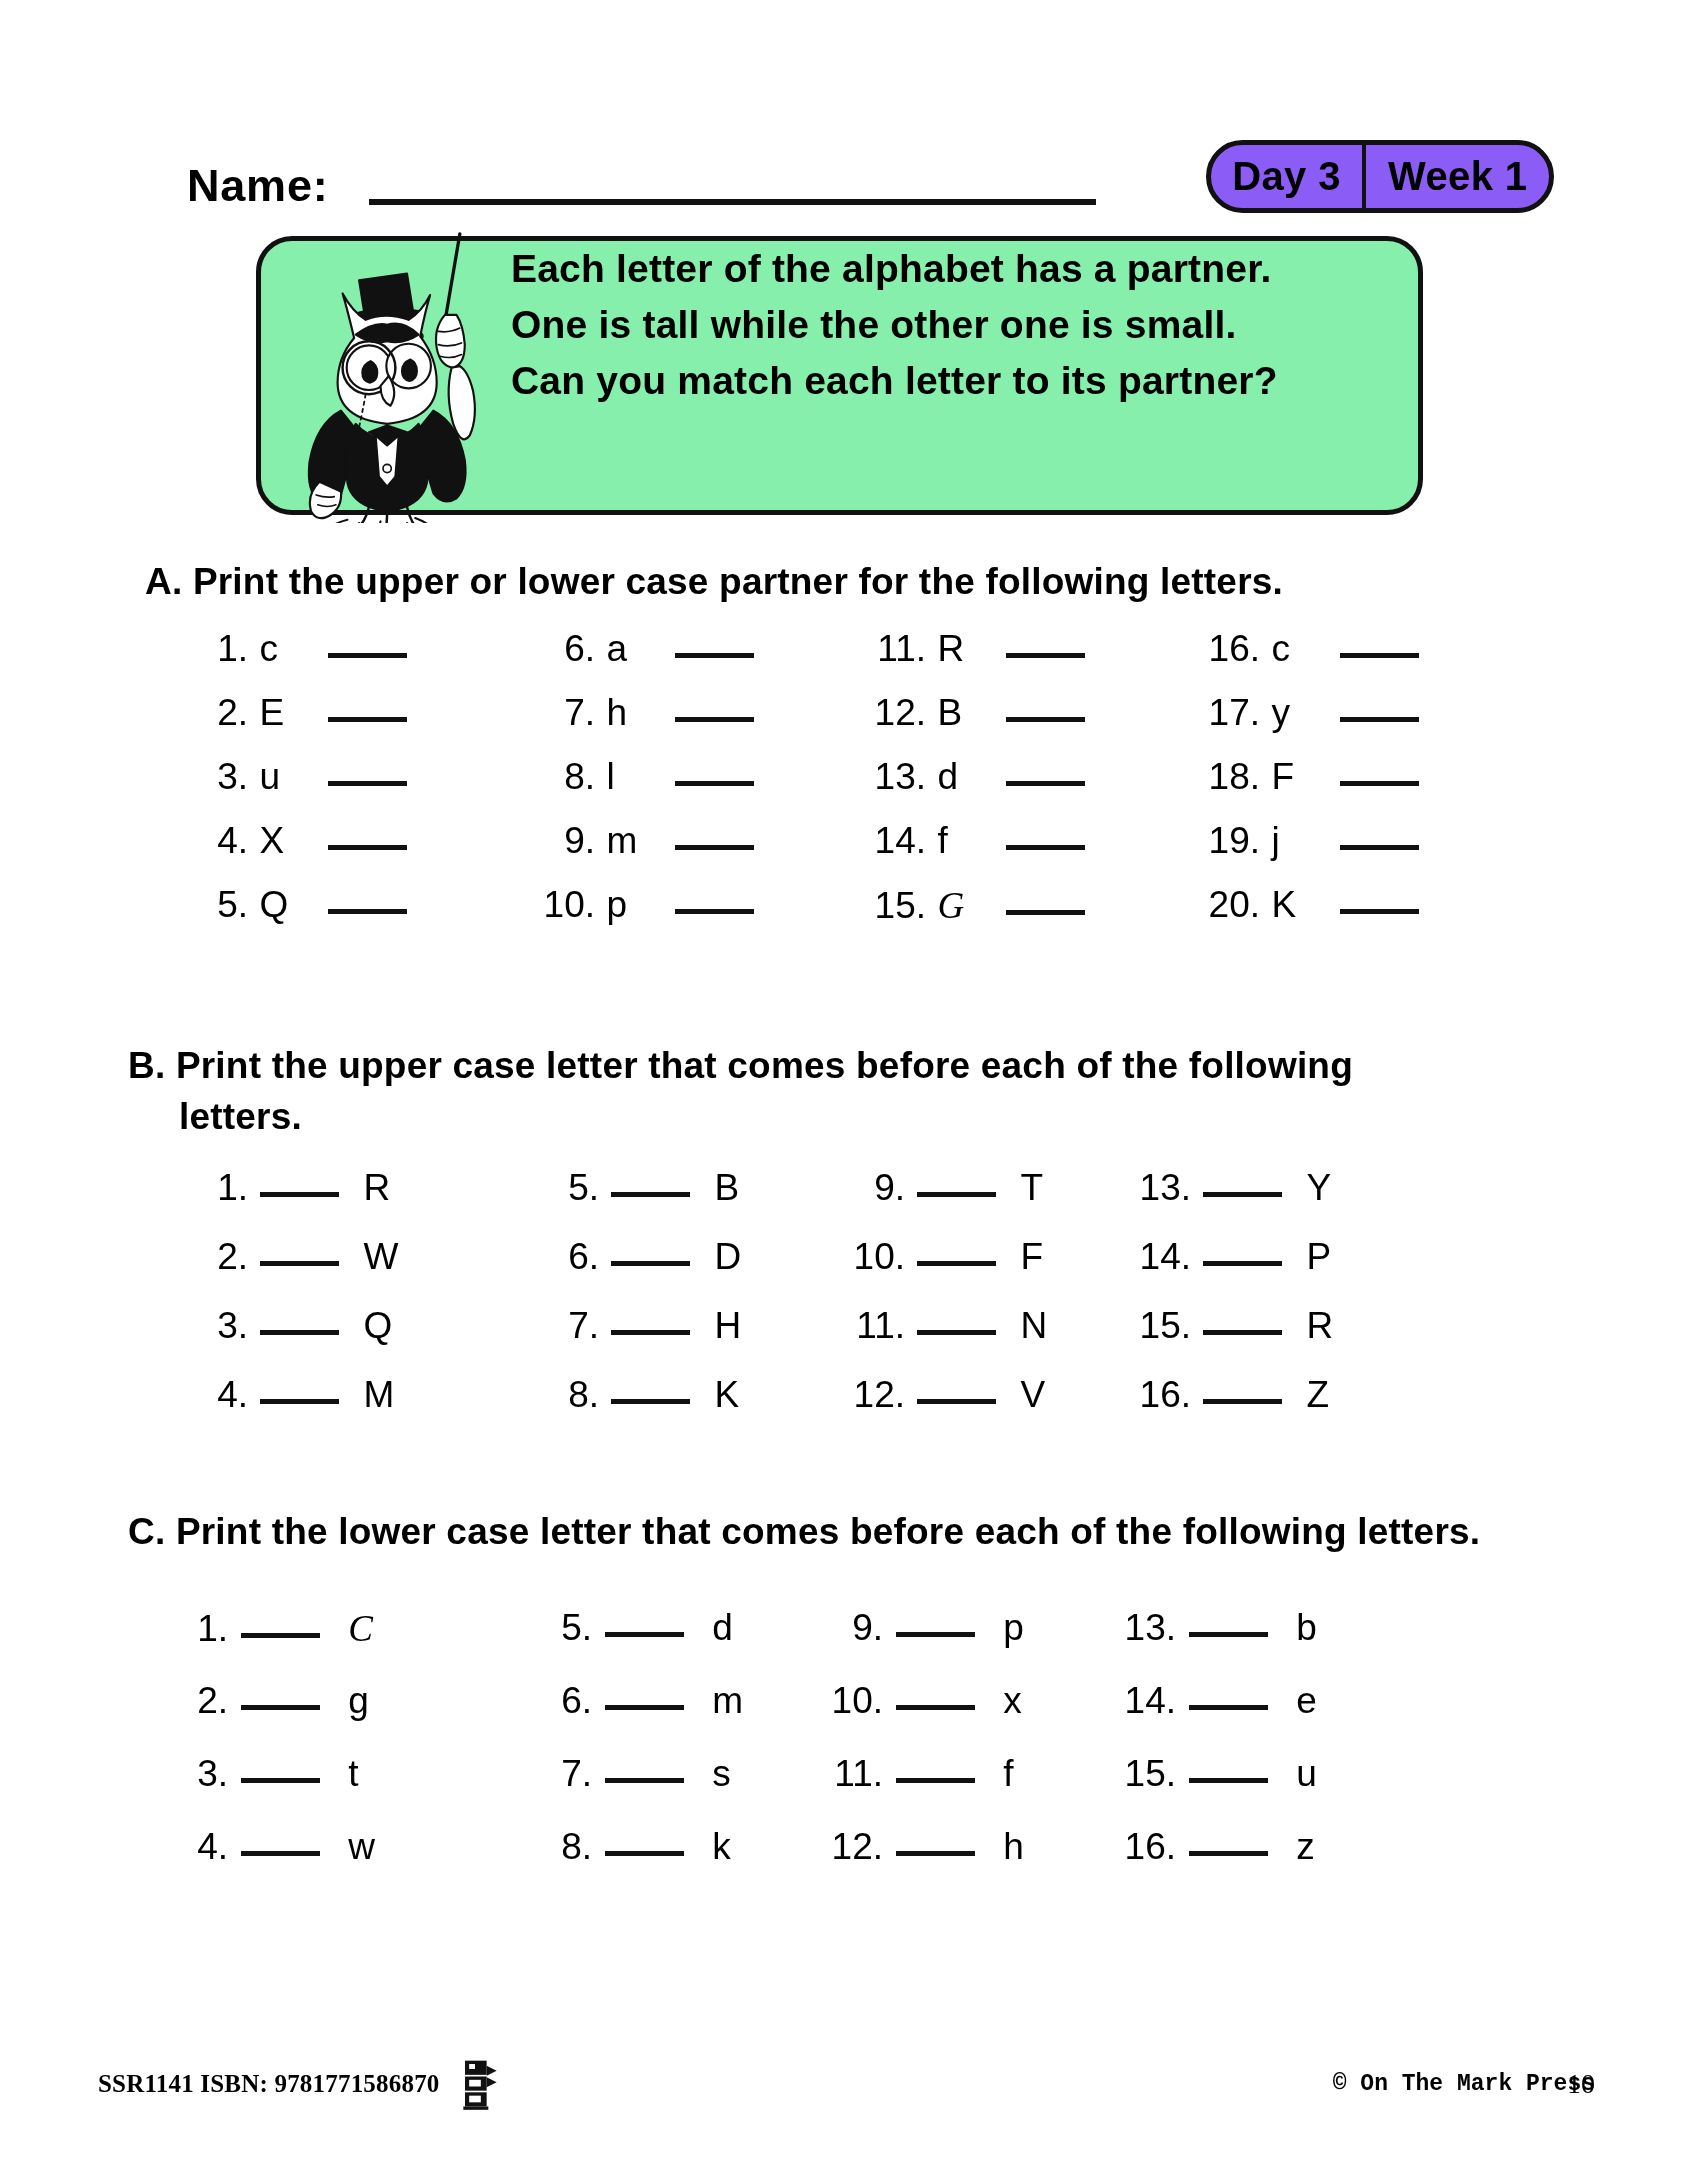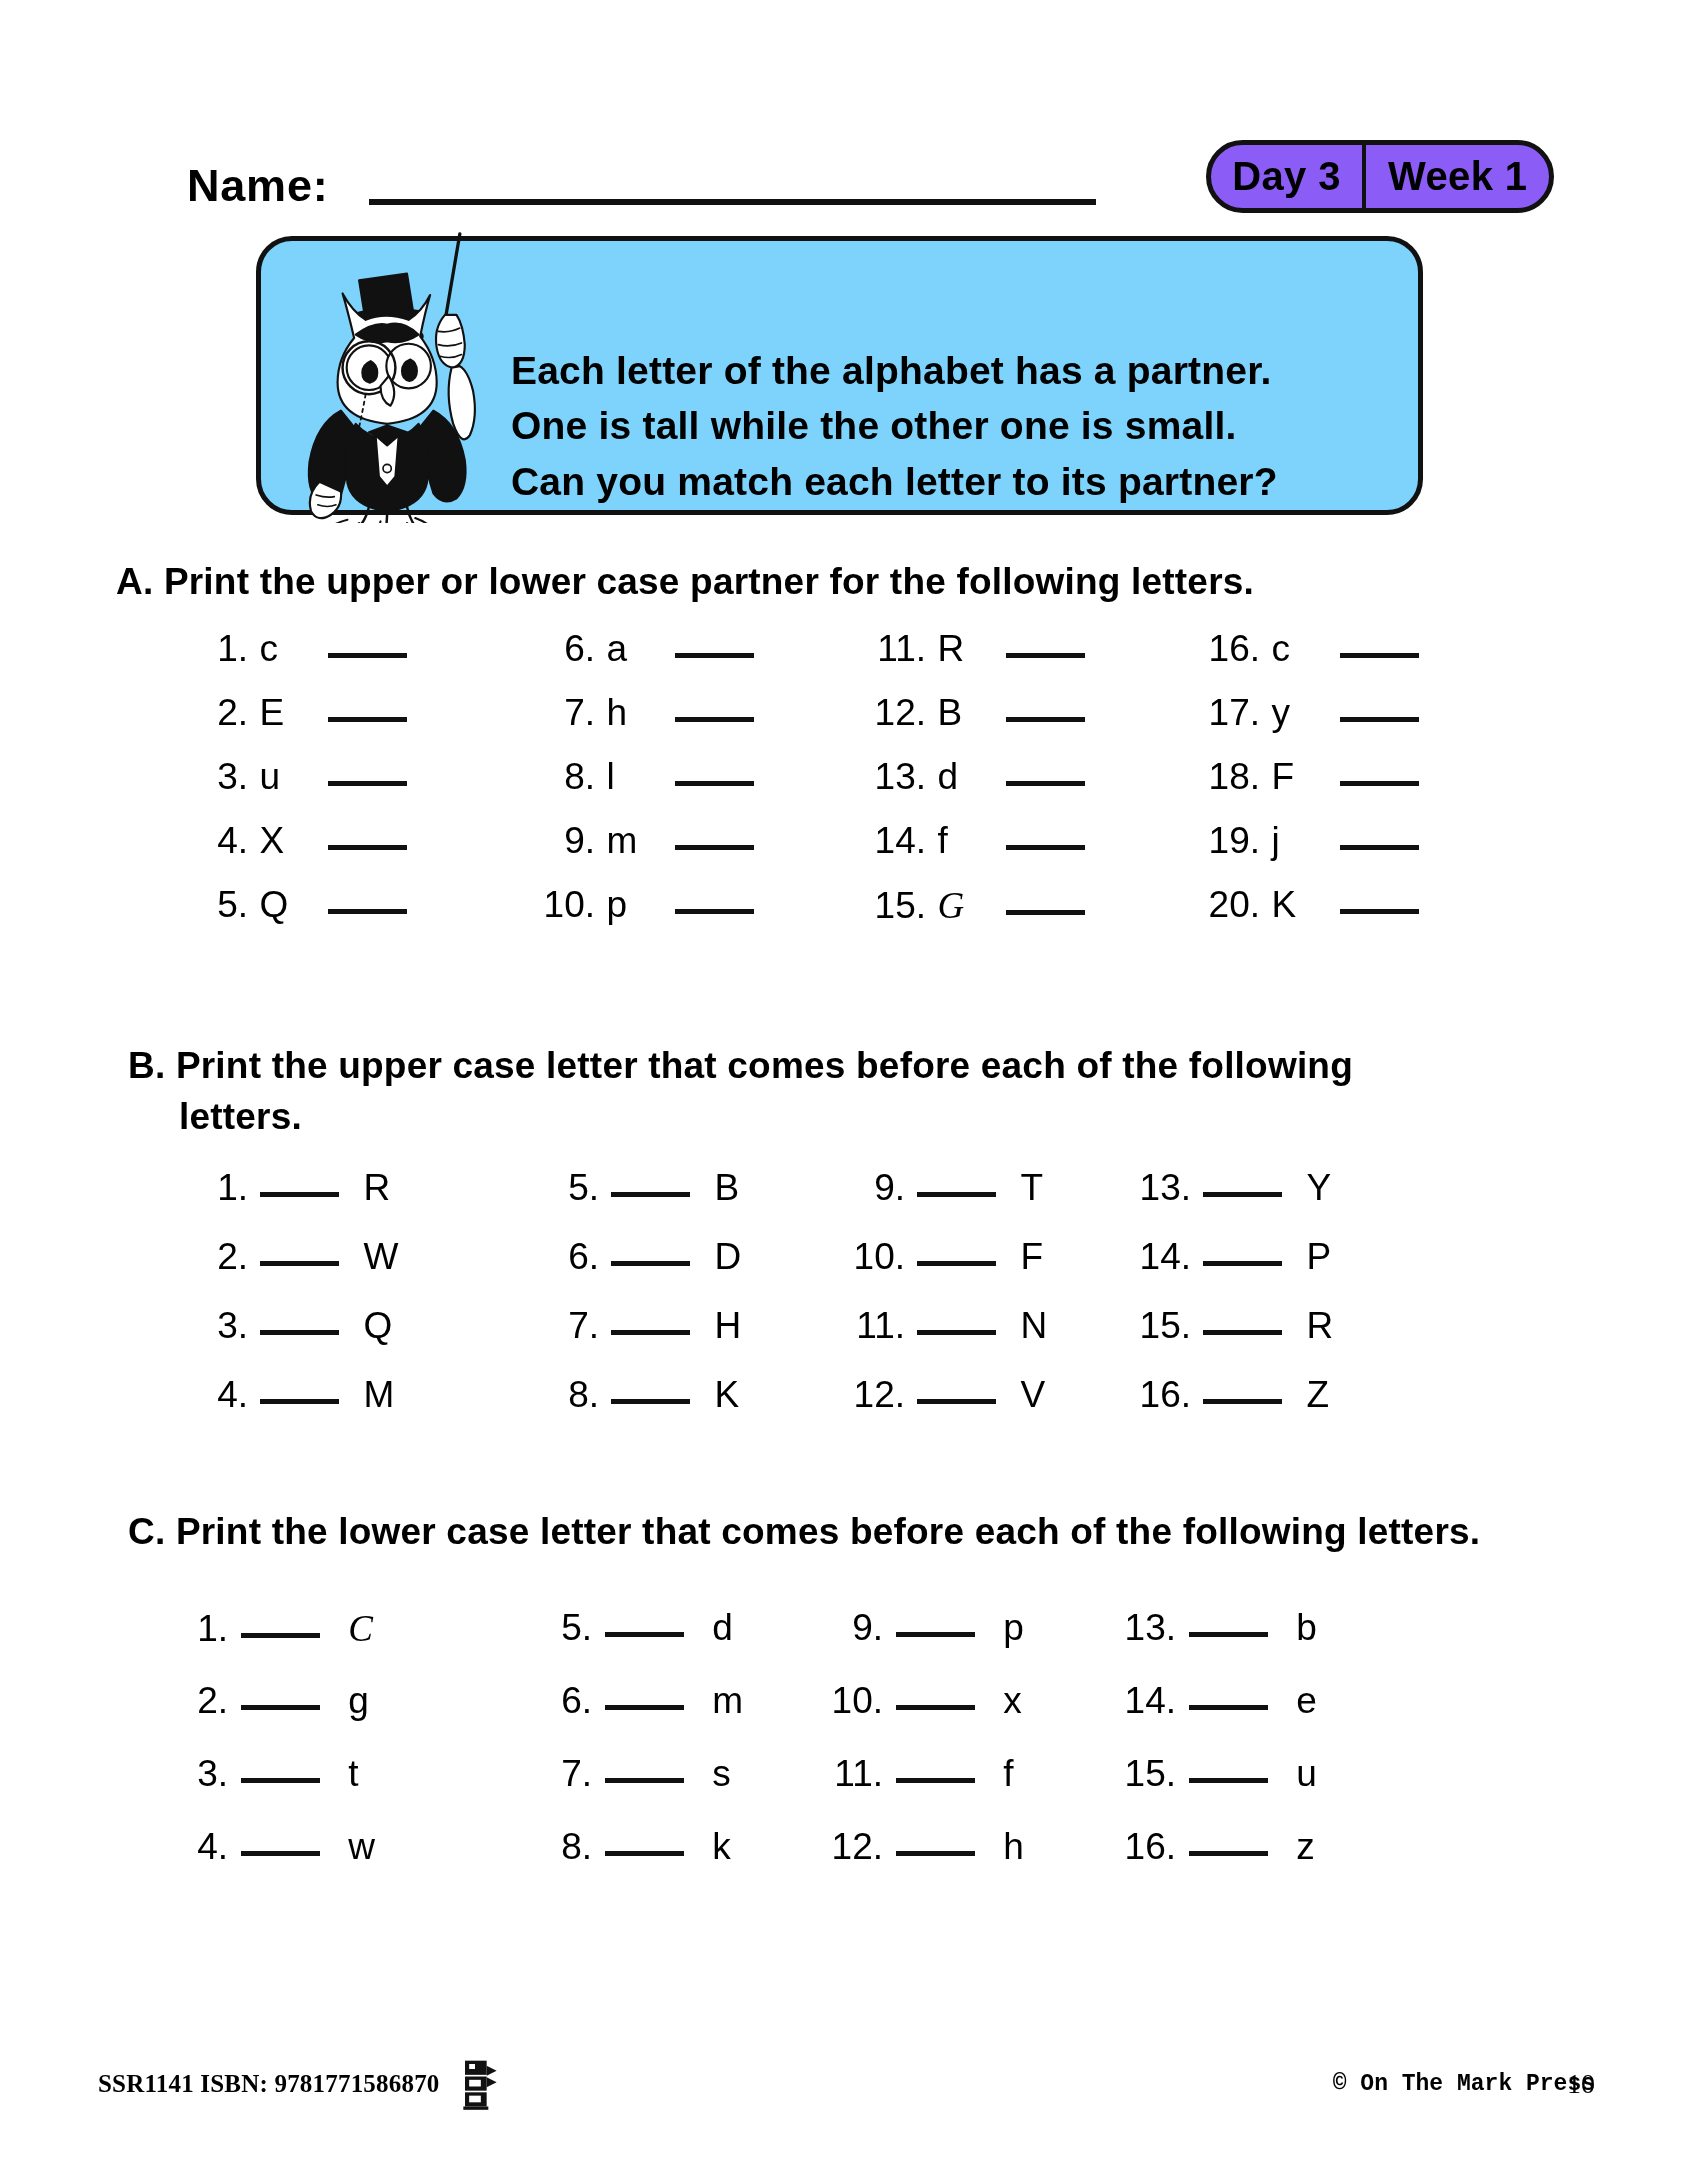--- a/index.html
+++ b/index.html
@@ -77,22 +77,22 @@
   .bubble {
     position: absolute;
     top: 236px;
     left: 256px;
     width: 1167px;
     height: 279px;
     border: 5.8px solid #111;
     border-radius: 36px;
     box-sizing: border-box;
     display: flex;
-    align-items: flex-end;
-    background: #7dd3fc;
+    align-items: flex-start;
+    background: #86efac;
   }
   .owl-wrap {
     flex: 0 0 207px;
     height: 100%;
     position: relative;
     margin-left: 15px;
   }
   .owl-wrap svg {
     position: absolute;
     left: 6.6px;
@@ -115,21 +115,21 @@
 
   
   .section-head {
     position: absolute;
     font-size: 37px;
     font-weight: 600;
     letter-spacing: 0.2px;
     line-height: 1.38;
   }
   .section-head b { font-weight: 800; }
-  .sh-a { top: 556px; left: 116px; width: 1455px; }
+  .sh-a { top: 556px; left: 145px; width: 1455px; }
   .sh-b { top: 1040px; left: 128px; width: 1257px; }
   .sh-c { top: 1506px; left: 128px; width: 1505px; }
   .sh-indent { padding-left: 51px; }
 
   
   .grid {
     position: absolute;
     display: grid;
   }
   .grid-a {

